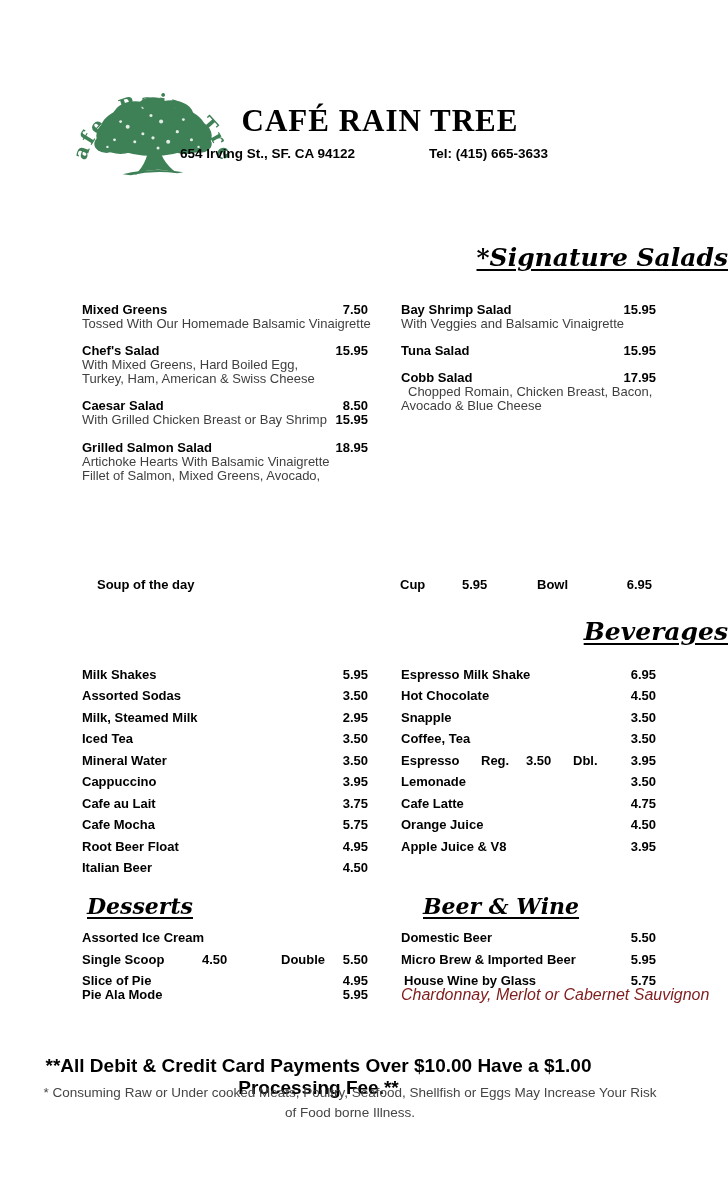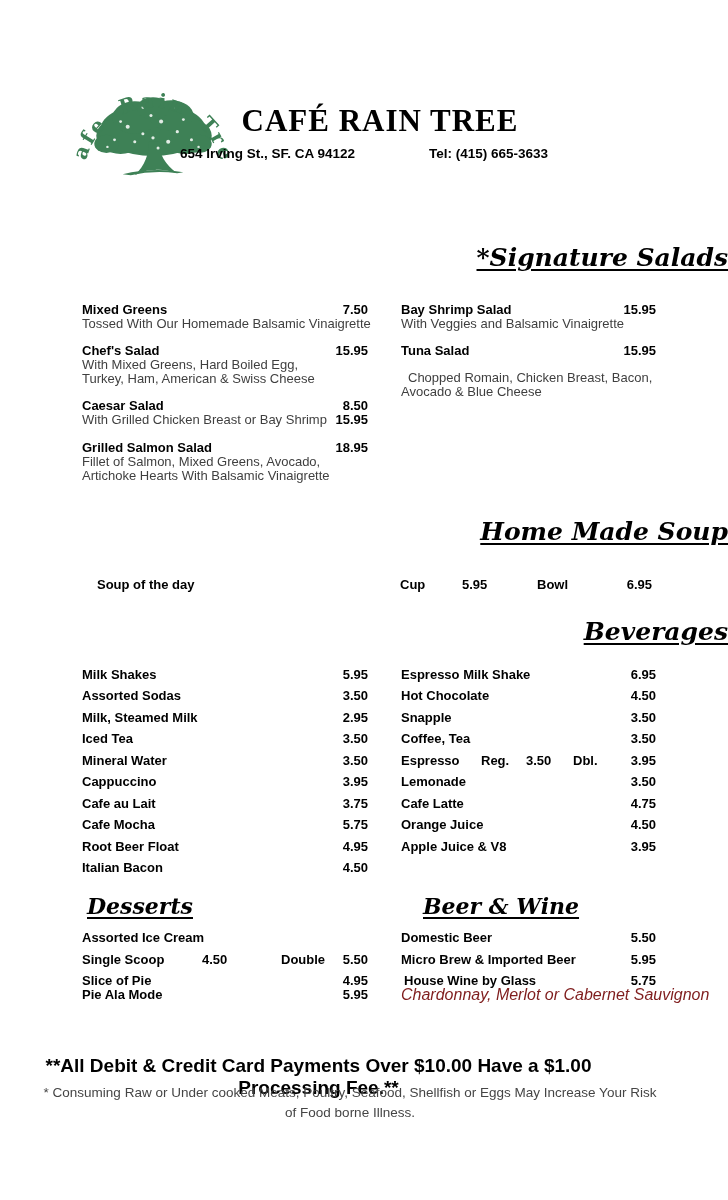--- a/index.html
+++ b/index.html
@@ -139,48 +139,49 @@
         <div class="desc desc-price">
             <span>With Grilled Chicken Breast or Bay Shrimp</span>
             <span class="pr">15.95</span>
           </div>
       </div>
       <div class="m-item extra-gap">
         <div class="nrow">
             <span>Grilled Salmon Salad</span>
             <span>18.95</span>
           </div>
+        <div class="desc">Artichoke Hearts With Balsamic Vinaigrette</div>
         <div class="desc">Fillet of Salmon, Mixed Greens, Avocado,</div>
-        <div class="desc">Artichoke Hearts With Balsamic Vinaigrette</div>
       </div>
     </div>
     <div>
       <div class="m-item">
         <div class="nrow">
             <span>Bay Shrimp Salad</span>
             <span>15.95</span>
           </div>
         <div class="desc">With Veggies and Balsamic Vinaigrette</div>
       </div>
       <div class="m-item">
         <div class="nrow">
             <span>Tuna Salad</span>
             <span>15.95</span>
           </div>
       </div>
       <div class="m-item">
+        <div class="nrow">
+            <span>Cobb Salad</span>
+            <span>17.95</span>
+          </div>
         <div class="desc indent7">Chopped Romain, Chicken Breast, Bacon,</div>
         <div class="desc">Avocado &amp; Blue Cheese</div>
       </div>
     </div>
   </div>
 
-  <div class="abs sec-head" style="top:517px;">
-    <span>Home Made Soup</span>
-  </div>
   <div class="abs soup-row">
     <span style="left:0;">Soup of the day</span>
     <span style="left:303px;">Cup</span>
     <span style="left:365px;">5.95</span>
     <span style="left:440px;">Bowl</span>
     <span style="right:3px;">6.95</span>
   </div>
 
   <div class="abs sec-head" style="top:617px;">
     <span>Beverages</span>
@@ -217,21 +218,21 @@
         </div>
       <div class="bev-row">
           <span>Cafe Mocha</span>
           <span>5.75</span>
         </div>
       <div class="bev-row">
           <span>Root Beer Float</span>
           <span>4.95</span>
         </div>
       <div class="bev-row">
-          <span>Italian Bacon</span>
+          <span>Italian Beer</span>
           <span>4.50</span>
         </div>
     </div>
     <div>
       <div class="bev-row">
           <span>Espresso Milk Shake</span>
           <span>6.95</span>
         </div>
       <div class="bev-row">
           <span>Hot Chocolate</span>

